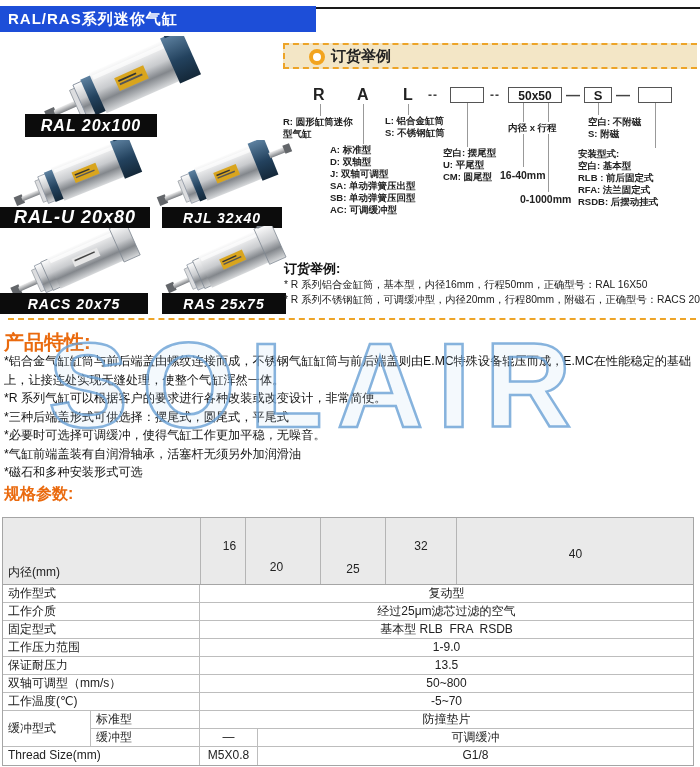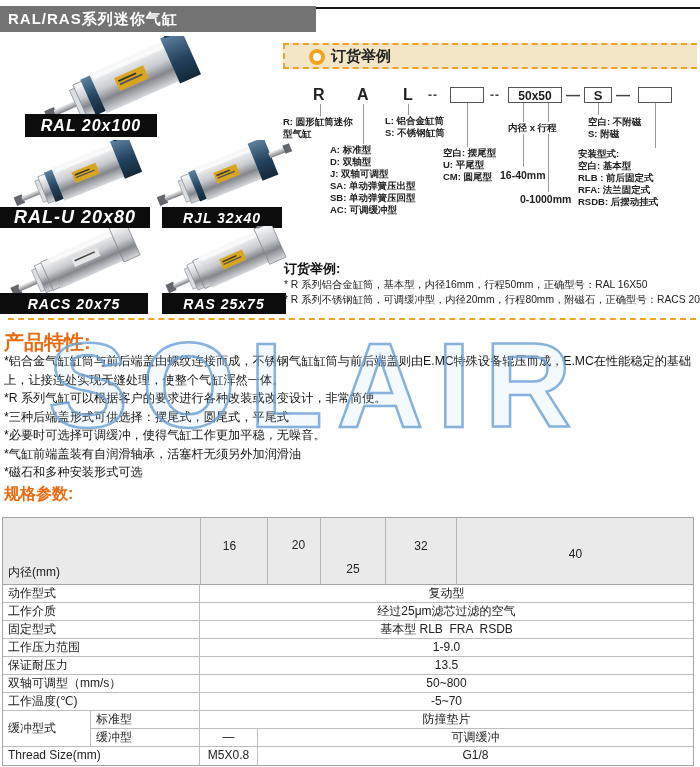--- a/index.html
+++ b/index.html
@@ -1,20 +1,20 @@
 <!DOCTYPE html>
 <html><head>
 <meta charset="utf-8">
 <style>
   html,body{margin:0;padding:0;background:#888;}
   #page{position:relative;width:700px;height:767px;background:#ffffff;overflow:hidden;
         font-family:"Liberation Sans","DejaVu Sans",sans-serif;color:#1a1a1a;}
 
   
-  .titlebar{position:absolute;left:0;top:6px;width:316px;height:26px;background:#737373;
+  .titlebar{position:absolute;left:0;top:6px;width:316px;height:26px;background:#1d4ed8;
             color:#fff;font-weight:bold;font-size:15px;line-height:26px;padding-left:8px;
             box-sizing:border-box;letter-spacing:1px;}
   .titleline{position:absolute;left:316px;top:7px;right:0;height:2px;background:#1a1a1a;}
 
   
   .photo{position:absolute;}
   .plate{position:absolute;background:#0c0c0c;color:#fff;font-weight:bold;font-style:italic;
          display:flex;align-items:center;justify-content:center;letter-spacing:1px;}
 
   
@@ -46,21 +46,21 @@
              pointer-events:none;z-index:30;white-space:nowrap;}
 
   
   .spec-title{position:absolute;left:4px;top:484px;font-size:16px;font-weight:bold;color:#ea6a0e;}
   .spec-table{position:absolute;left:2px;top:517px;width:692px;border:1px solid #a5a5a5;
               box-sizing:border-box;font-size:12px;color:#222;background:#fff;z-index:5;}
   .shead{height:67px;background:#eaeaea;border-bottom:1px solid #a5a5a5;position:relative;box-sizing:border-box;}
   .hc{position:absolute;top:0;bottom:0;border-left:1px solid #b5b5b5;text-align:center;box-sizing:border-box;}
   .hc.lab{left:0;width:197px;border-left:none;text-align:left;padding:46px 0 0 5px;}
   .hc.c16{left:197px;width:58px;padding-top:21px;}
-  .hc.c20{left:264px;width:62px;padding-top:20px;}
+  .hc.c20{left:242px;width:62px;padding-top:42px;}
   .hc.c25{left:317px;width:65px;padding-top:44px;}
   .hc.c32{left:382px;width:71px;padding-top:21px;}
   .hc.c40{left:453px;width:238px;padding-top:29px;border-right:none;text-align:center;}
   .srow{display:flex;height:18px;line-height:17px;border-bottom:1px solid #bdbdbd;box-sizing:border-box;}
   .srow.nob{border-bottom:none;}
   .scell{box-sizing:border-box;}
   .slabel{width:197px;padding-left:5px;border-right:1px solid #bdbdbd;white-space:nowrap;}
   .svalue{flex:1;text-align:center;white-space:pre;}
   .scol16{width:58px;text-align:center;border-right:1px solid #bdbdbd;}
   .srow2{display:flex;height:36px;border-bottom:1px solid #bdbdbd;box-sizing:border-box;}

